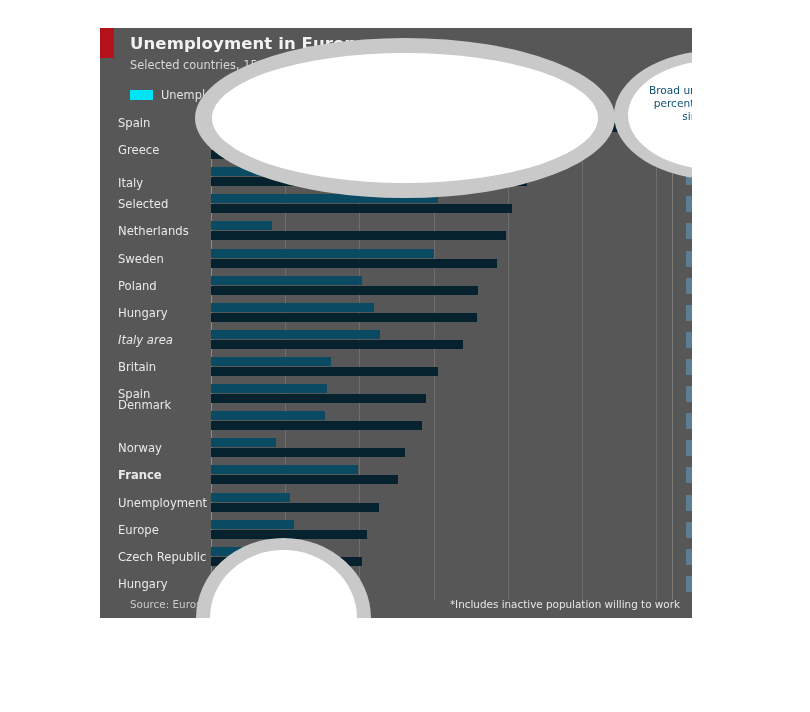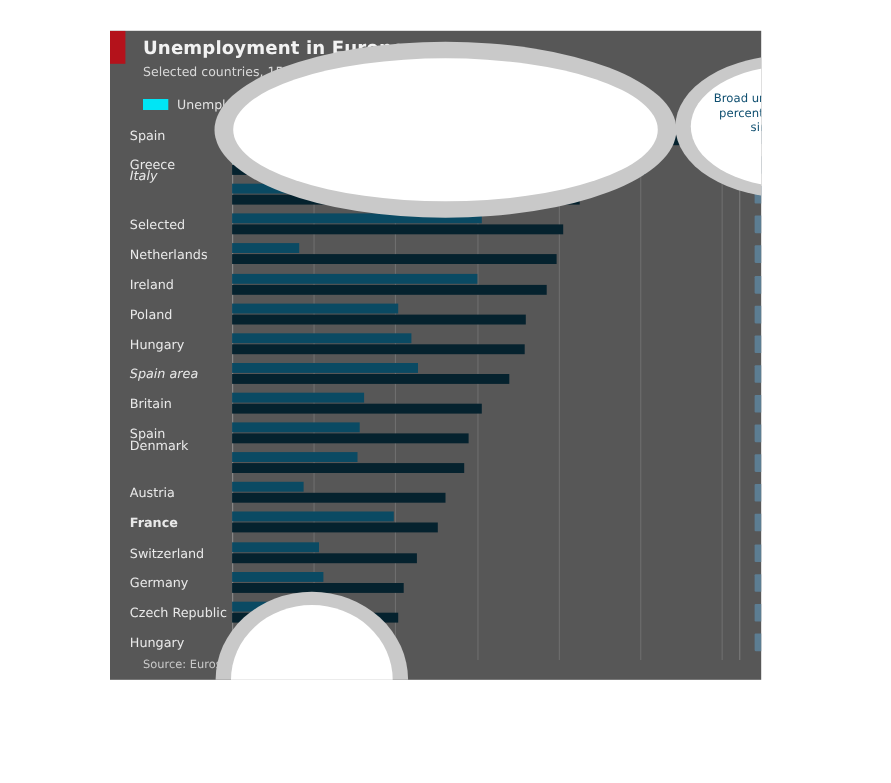--- a/index.html
+++ b/index.html
@@ -79,34 +79,34 @@
       </div>
       <div class="lg-item">
         <span class="sw" style="background: rgb(13, 90, 122);"></span>
         <span class="lg-txt">Broad unemployment rate*</span>
       </div>
     </div>
 
   <div id="labels">
       <div class="clabel" style="top: 4px;">Spain</div>
       <div class="clabel" style="top: 31.1111px;">Greece</div>
-      <div class="clabel" style="top: 41px; font-style: italic;">Italy</div>
+      <div class="clabel" style="top: 64px;">Italy</div>
       <div class="clabel" style="top: 85.3333px;">Selected</div>
       <div class="clabel" style="top: 112.444px;">Netherlands</div>
-      <div class="clabel" style="top: 139.556px;">Ireland</div>
+      <div class="clabel" style="top: 139.556px;">Sweden</div>
       <div class="clabel" style="top: 166.667px;">Poland</div>
       <div class="clabel" style="top: 193.778px;">Hungary</div>
-      <div class="clabel" style="top: 220.889px; font-style: italic;">Spain area</div>
+      <div class="clabel" style="top: 220.889px; font-style: italic;">Italy area</div>
       <div class="clabel" style="top: 248px;">Britain</div>
       <div class="clabel" style="top: 275.111px;">Spain</div>
       <div class="clabel" style="top: 286px;">Denmark</div>
-      <div class="clabel" style="top: 329.333px;">Austria</div>
+      <div class="clabel" style="top: 329.333px;">Norway</div>
       <div class="clabel" style="top: 356.444px; font-weight: bold;">France</div>
-      <div class="clabel" style="top: 383.556px;">Switzerland</div>
-      <div class="clabel" style="top: 410.667px;">Germany</div>
+      <div class="clabel" style="top: 383.556px;">Unemployment</div>
+      <div class="clabel" style="top: 410.667px;">Europe</div>
       <div class="clabel" style="top: 437.778px;">Czech Republic</div>
       <div class="clabel" style="top: 464.889px;">Hungary</div>
     </div>
 
   <div id="plot">
     <div id="axis">
         <span class="tick" style="left: 0px;">0</span>
         <span class="tick" style="left: 74.1935px;">5</span>
         <span class="tick" style="left: 148.387px;">10</span>
         <span class="tick" style="left: 222.581px;">15</span>
@@ -212,20 +212,21 @@
       <div class="vcell" style="top: 328.333px;">1.1</div>
       <div class="vcell" style="top: 355.444px;">1.6</div>
       <div class="vcell" style="top: 382.556px;">2.2</div>
       <div class="vcell" style="top: 409.667px;">-3.7</div>
       <div class="vcell" style="top: 436.778px;">0.5</div>
       <div class="vcell" style="top: 463.889px;">1.9</div>
     </div>
 
   <div id="footer">
     <div id="source">Source: Eurostat</div>
+    <div id="note">*Includes inactive population willing to work</div>
   </div>
 
   <div class="blob" id="blobA">
       <div class="inner"></div>
     </div>
   <div class="blob" id="blobC">
       <div class="inner"></div>
     </div>
   <div class="blob" id="blobB">
       <div class="inner"></div>

